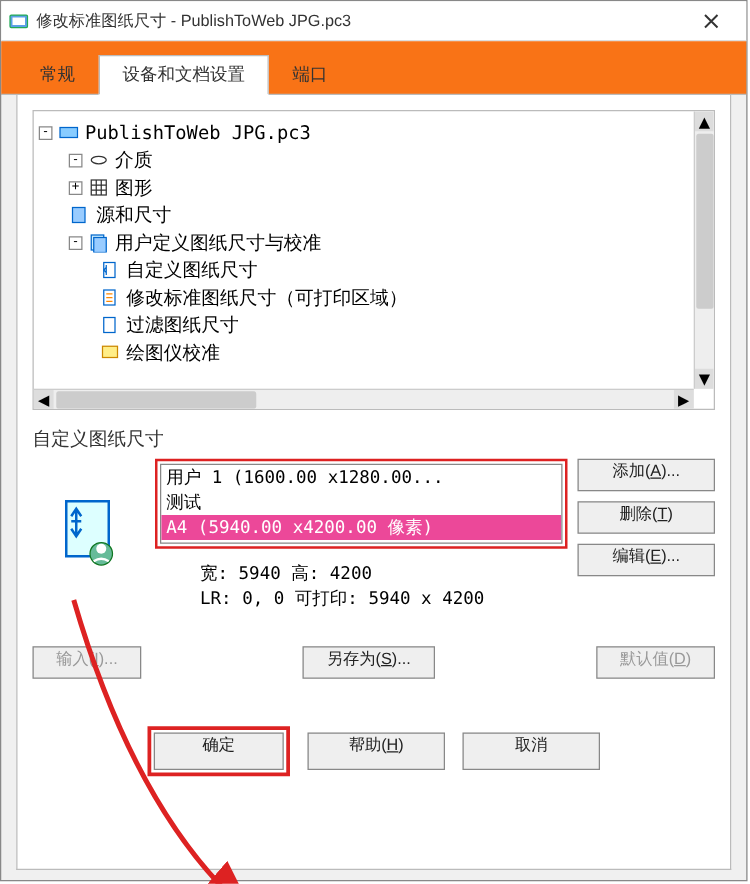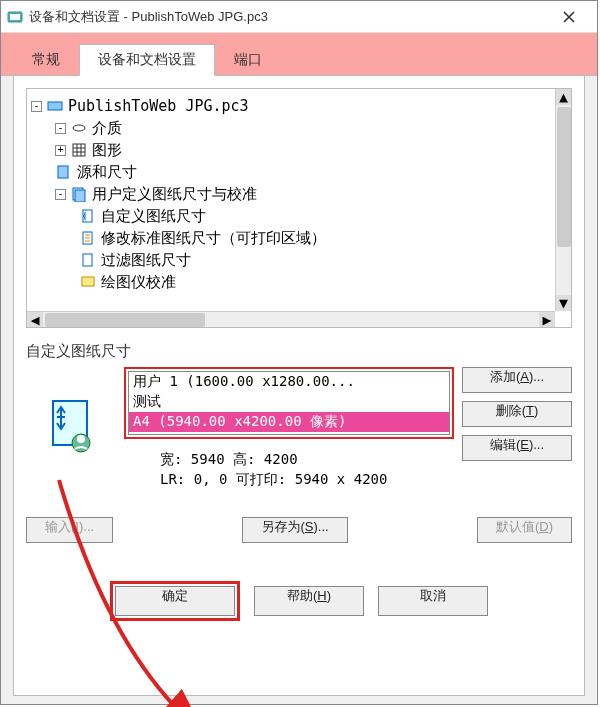--- a/index.html
+++ b/index.html
@@ -34,21 +34,21 @@
     width: 16px; height: 16px; margin-right: 6px;
   }
   .titlebar .spacer { flex: 1; }
   .close-btn { width: 44px; height: 30px; display:flex; align-items:center; justify-content:center; color:#444;}
   .close-btn svg { width:12px; height:12px; }
   .tabs {
     display: flex;
     padding: 10px 12px 0 12px;
     gap: 0;
     border-bottom: 1px solid #bbb;
-    background: #fca5a5;
+    background: #f97316;
   }
   .tab {
     padding: 6px 18px;
     border: 1px solid transparent;
     border-bottom: none;
     font-size: 14px;
     position: relative;
     top: 1px;
     color: #333;
   }
@@ -150,21 +150,21 @@
 <body>
 
 <div class="window">
   <div class="titlebar">
     <span class="icon">
       <svg viewBox="0 0 16 16">
           <rect x="1" y="3" width="14" height="10" rx="1" fill="#5aa0e6" stroke="#2a5"></rect>
           <rect x="3" y="5" width="10" height="6" fill="#fff"></rect>
         </svg>
     </span>
-    <span>设备和文档设置 - PublishToWeb JPG.pc3</span>
+    <span>修改标准图纸尺寸 - PublishToWeb JPG.pc3</span>
     <span class="spacer"></span>
     <span class="close-btn">
       <svg viewBox="0 0 12 12">
           <path d="M1 1 L11 11 M11 1 L1 11" stroke="#333" stroke-width="1.6"></path>
         </svg>
     </span>
   </div>
 
   <div class="tabs">
     <div class="tab">常规</div>
@@ -334,21 +334,21 @@
           <span>另存为(<u>S</u>)...</span>
         </div>
       <div class="sp2"></div>
       <div class="btn disabled">
           <span>默认值(<u>D</u>)</span>
         </div>
     </div>
 
     <div class="bottom-row2">
       <span class="red-box-ok">
-        <div class="btn" style="width:120px">确定</div>
+        <div class="btn" style="width:104px">确定</div>
       </span>
       <div class="btn">
           <span>帮助(<u>H</u>)</span>
         </div>
       <div class="btn">取消</div>
     </div>
 
     <svg class="arrow-anno" viewBox="0 0 220 272">
       <defs>
         <marker id="ah" markerWidth="14" markerHeight="14" refX="10" refY="5" orient="auto">

